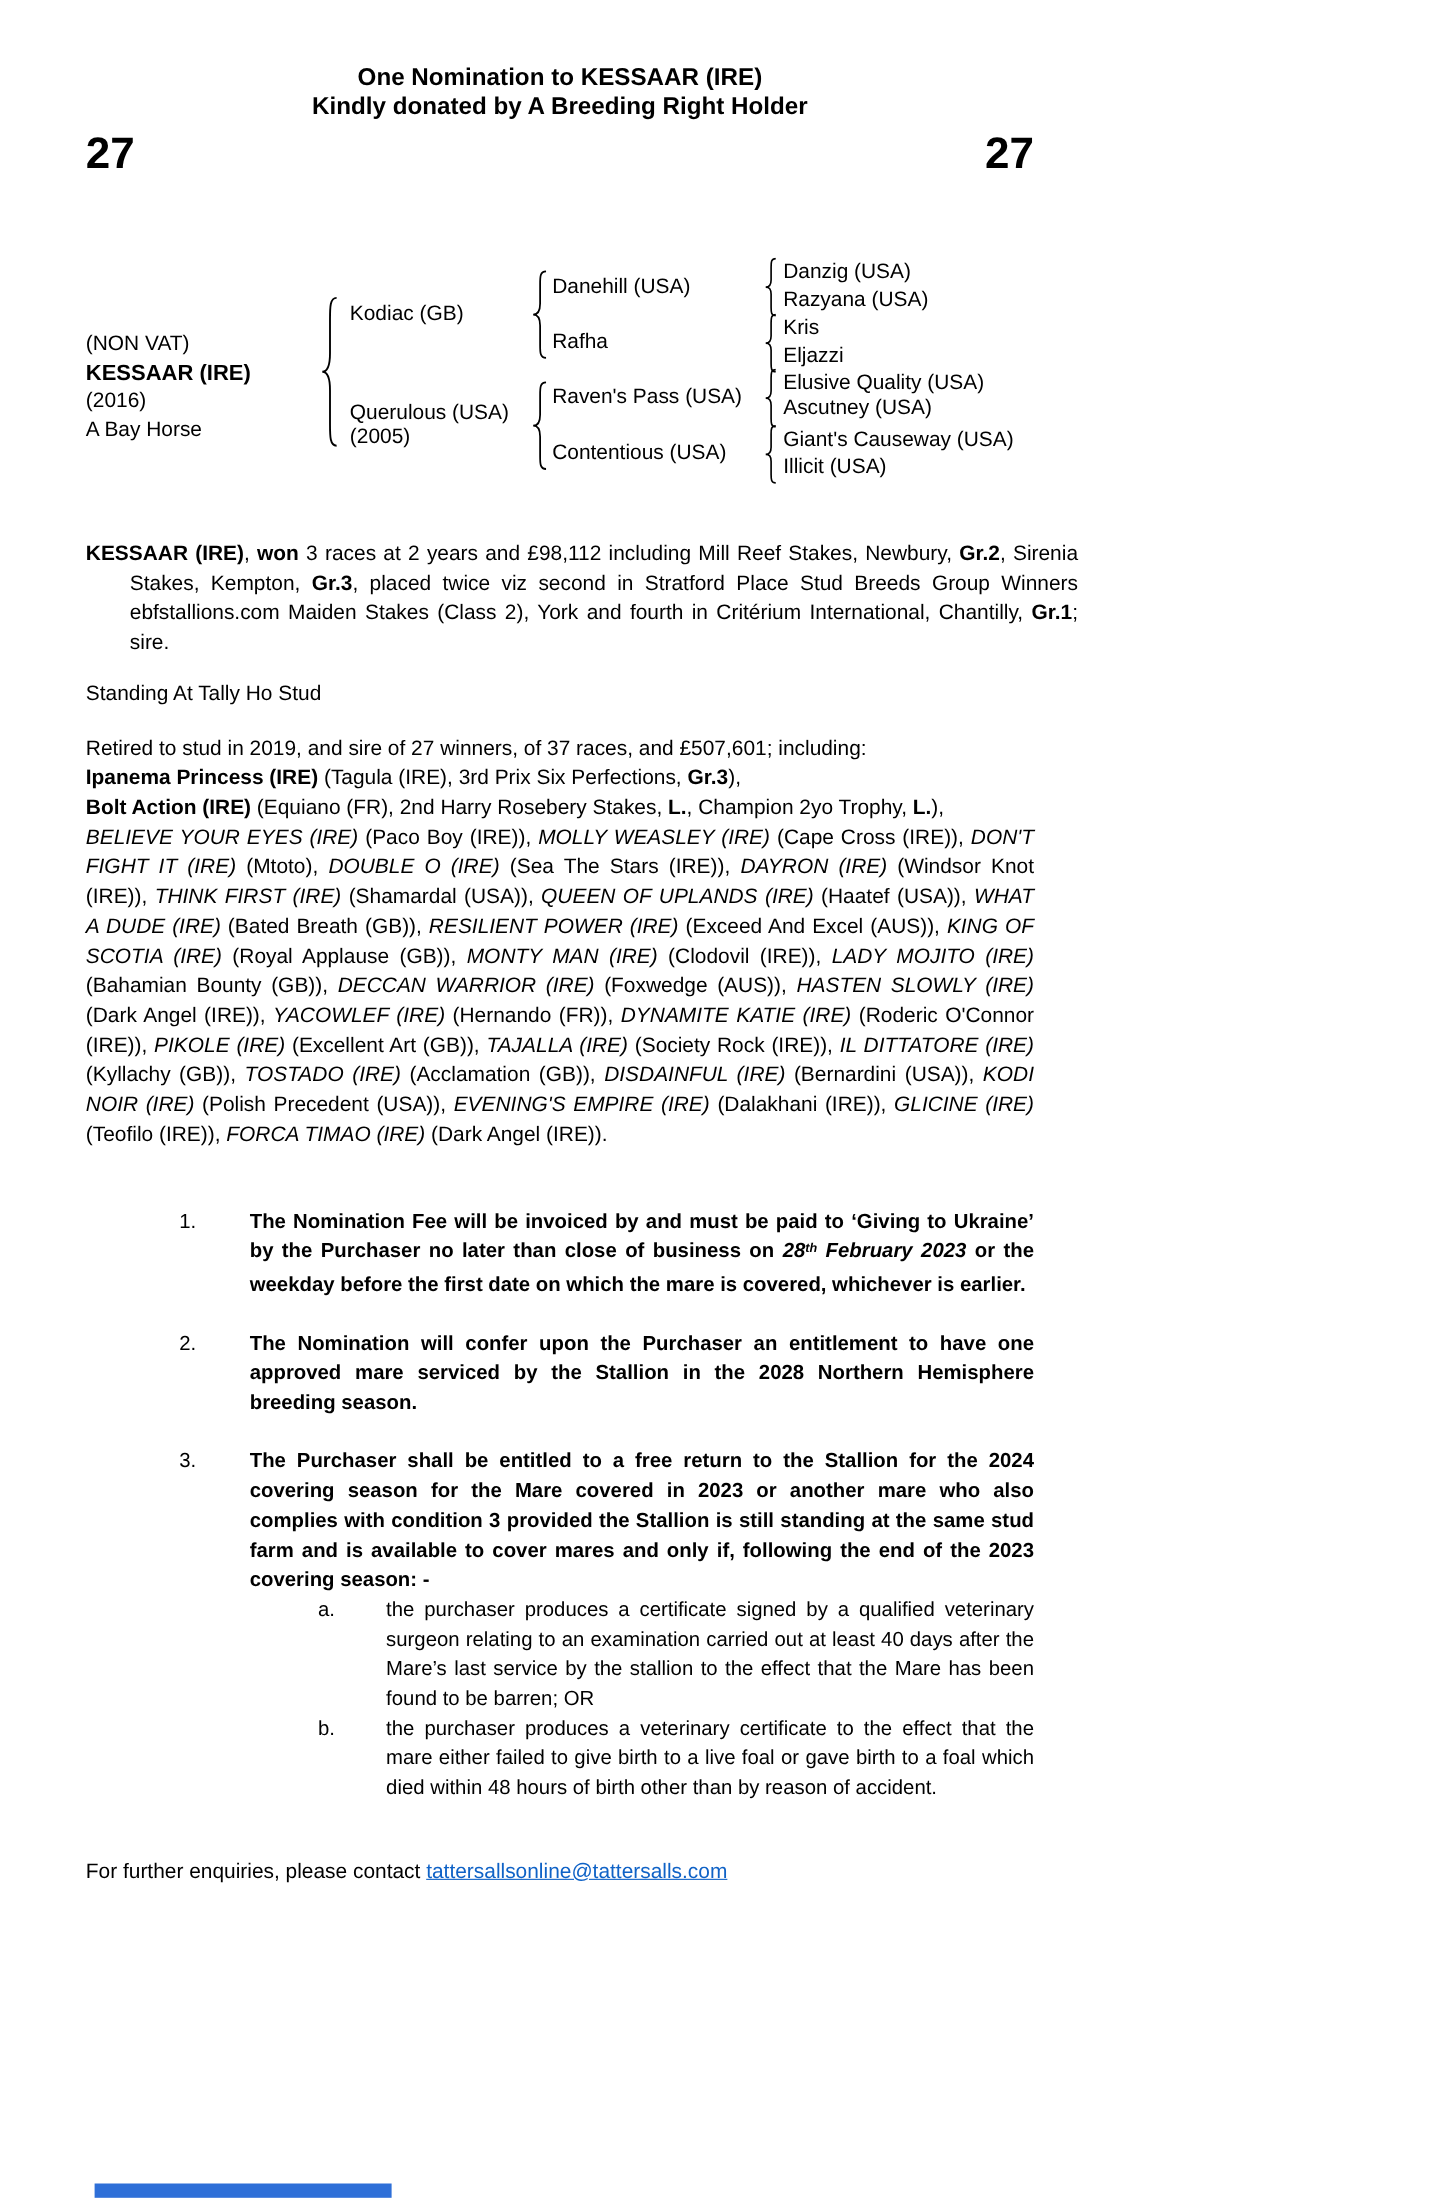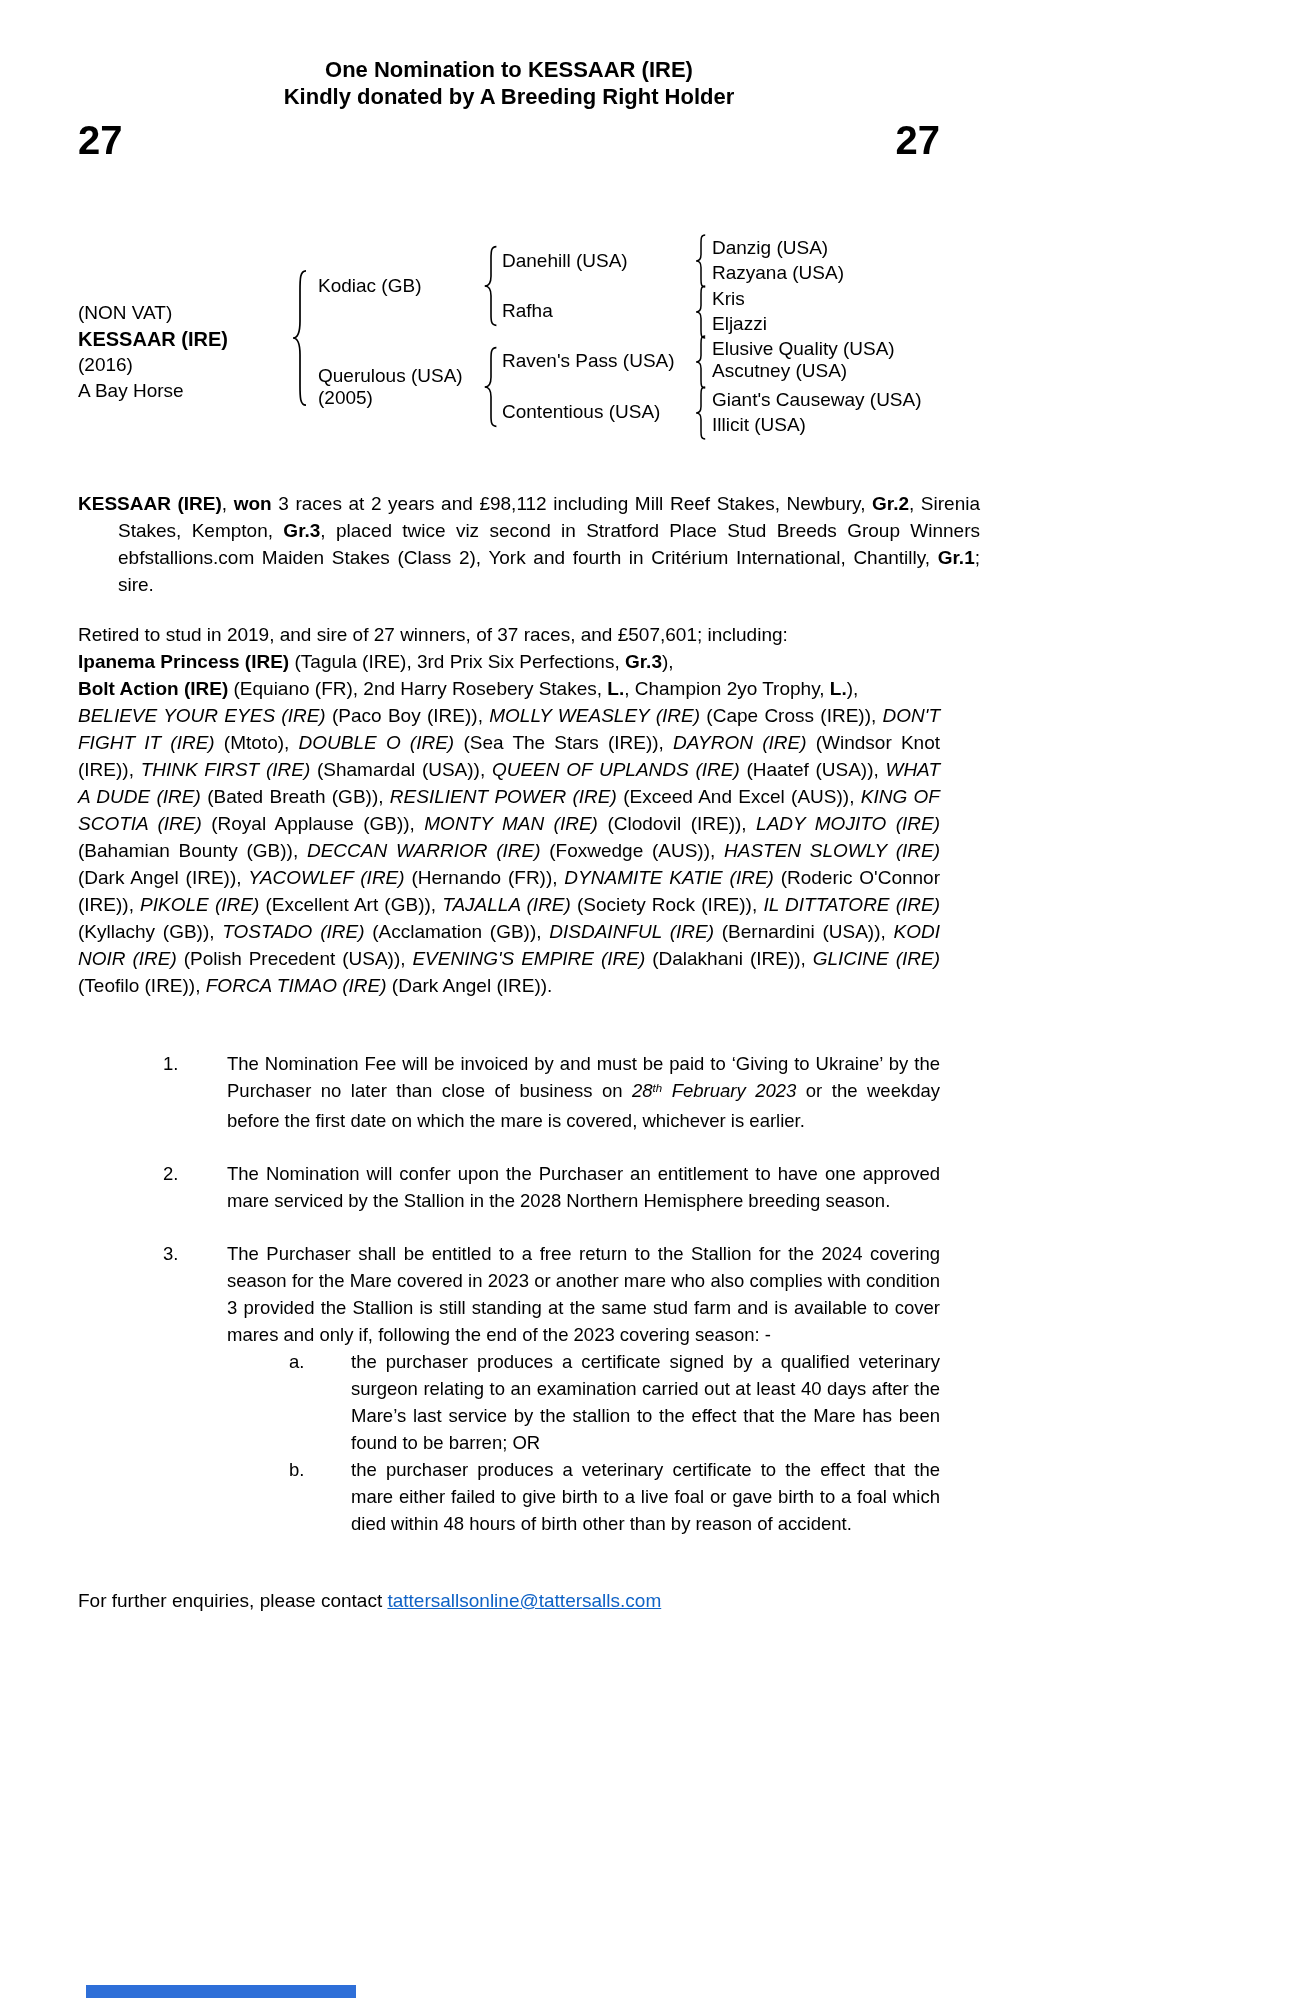--- a/index.html
+++ b/index.html
@@ -27,21 +27,21 @@
   
   .race{margin:30px 0 0 78px;width:862px;text-align:justify;padding-left:40px;text-indent:-40px;}
   .standing{margin:19px 0 0 78px;width:862px;}
   .progeny{margin:23px 0 0 78px;width:862px;text-align:justify;}
   
   .conditions{margin:51px 0 0 163px;width:777px;font-size:18.5px;}
   .cond{display:flex;margin-bottom:26px;}
   .cond:last-child{margin-bottom:0;}
   .cnum{width:64px;flex:none;}
   .cbody{flex:1;}
-  .ctext{text-align:justify;}
+  .ctext{text-align:justify;font-weight:bold;}
   .sub{display:flex;margin-left:62px;}
   .cletter{width:62px;flex:none;}
   .subtext{flex:1;text-align:justify;}
   
   .footer{margin:50px 0 0 78px;width:862px;}
   .email-link{color:var(--link_blue,#0f62c6);text-decoration:underline;cursor:pointer;}
   .bottom-bar{position:absolute;left:86px;top:1985px;width:270px;height:13px;background:var(--bottom_bar_blue,#2e6fd8);}
 </style>
 </head>
 <body>
@@ -106,20 +106,21 @@
     <div class="ped" style="left:712px;top:58px;">Kris</div>
     <div class="ped" style="left:712px;top:83px;">Eljazzi</div>
     <div class="ped" style="left:712px;top:108px;">Elusive Quality (USA)</div>
     <div class="ped" style="left:712px;top:130px;">Ascutney (USA)</div>
     <div class="ped" style="left:712px;top:159px;">Giant's Causeway (USA)</div>
     <div class="ped" style="left:712px;top:184px;">Illicit (USA)</div>
   </section>
 
   <div class="race"><span class="b">KESSAAR (IRE)</span><span>, </span><span class="b">won</span><span> 3 races at 2 years and £98,112 including Mill Reef Stakes, Newbury, </span><span class="b">Gr.2</span><span>, Sirenia Stakes, Kempton, </span><span class="b">Gr.3</span><span>, placed twice viz second in Stratford Place Stud Breeds Group Winners ebfstallions.com Maiden Stakes (Class 2), York and fourth in Critérium International, Chantilly, </span><span class="b">Gr.1</span><span>; sire.</span></div>
 
+  <div class="standing">Standing At Tally Ho Stud</div>
 
   <div class="progeny"><span>Retired to stud in 2019, and sire of 27 winners, of 37 races, and £507,601; including:</span><br><span class="b">Ipanema Princess (IRE)</span><span> (Tagula (IRE), 3rd Prix Six Perfections, </span><span class="b">Gr.3</span><span>),</span><br><span class="b">Bolt Action (IRE)</span><span> (Equiano (FR), 2nd Harry Rosebery Stakes, </span><span class="b">L.</span><span>, Champion 2yo Trophy, </span><span class="b">L.</span><span>),</span><br><span class="i">BELIEVE YOUR EYES (IRE)</span><span> (Paco Boy (IRE)), </span><span class="i">MOLLY WEASLEY (IRE)</span><span> (Cape Cross (IRE)), </span><span class="i">DON'T FIGHT IT (IRE)</span><span> (Mtoto), </span><span class="i">DOUBLE O (IRE)</span><span> (Sea The Stars (IRE)), </span><span class="i">DAYRON (IRE)</span><span> (Windsor Knot (IRE)), </span><span class="i">THINK FIRST (IRE)</span><span> (Shamardal (USA)), </span><span class="i">QUEEN OF UPLANDS (IRE)</span><span> (Haatef (USA)), </span><span class="i">WHAT A DUDE (IRE)</span><span> (Bated Breath (GB)), </span><span class="i">RESILIENT POWER (IRE)</span><span> (Exceed And Excel (AUS)), </span><span class="i">KING OF SCOTIA (IRE)</span><span> (Royal Applause (GB)), </span><span class="i">MONTY MAN (IRE)</span><span> (Clodovil (IRE)), </span><span class="i">LADY MOJITO (IRE)</span><span> (Bahamian Bounty (GB)), </span><span class="i">DECCAN WARRIOR (IRE)</span><span> (Foxwedge (AUS)), </span><span class="i">HASTEN SLOWLY (IRE)</span><span> (Dark Angel (IRE)), </span><span class="i">YACOWLEF (IRE)</span><span> (Hernando (FR)), </span><span class="i">DYNAMITE KATIE (IRE)</span><span> (Roderic O'Connor (IRE)), </span><span class="i">PIKOLE (IRE)</span><span> (Excellent Art (GB)), </span><span class="i">TAJALLA (IRE)</span><span> (Society Rock (IRE)), </span><span class="i">IL DITTATORE (IRE)</span><span> (Kyllachy (GB)), </span><span class="i">TOSTADO (IRE)</span><span> (Acclamation (GB)), </span><span class="i">DISDAINFUL (IRE)</span><span> (Bernardini (USA)), </span><span class="i">KODI NOIR (IRE)</span><span> (Polish Precedent (USA)), </span><span class="i">EVENING'S EMPIRE (IRE)</span><span> (Dalakhani (IRE)), </span><span class="i">GLICINE (IRE)</span><span> (Teofilo (IRE)), </span><span class="i">FORCA TIMAO (IRE)</span><span> (Dark Angel (IRE)).</span></div>
 
   <section class="conditions">
     <div class="cond">
       <span class="cnum">1.</span>
       <div class="cbody">
         <div class="ctext"><span>The Nomination Fee will be invoiced by and must be paid to ‘Giving to Ukraine’ by the Purchaser no later than close of business on </span><span class="i">28</span><span class="i sup">th</span><span class="i"> February 2023</span><span> or the weekday before the first date on which the mare is covered, whichever is earlier.</span></div>
       </div>
     </div>

